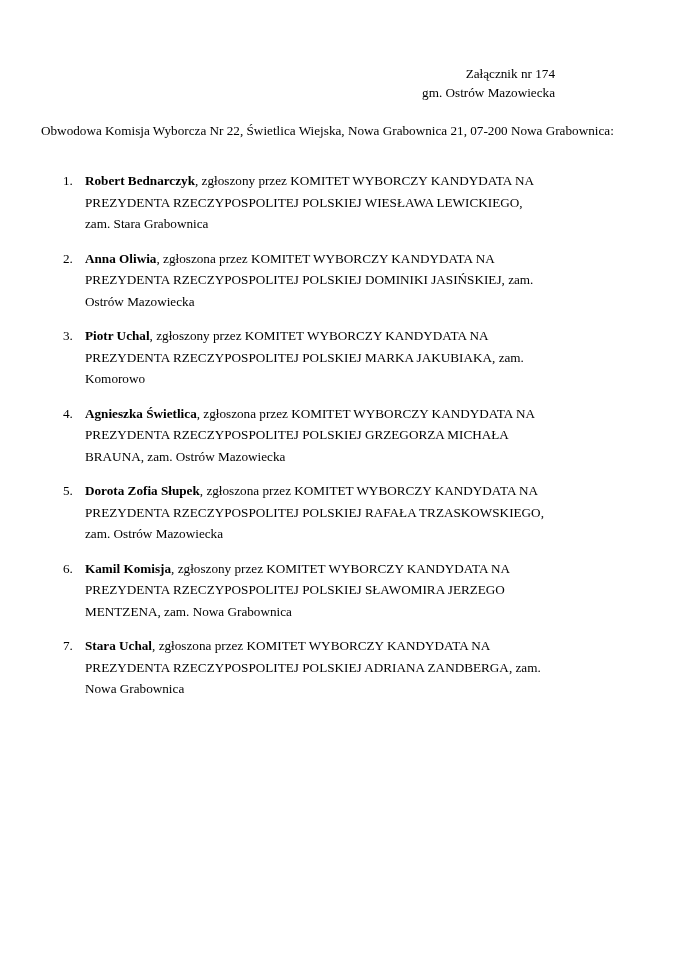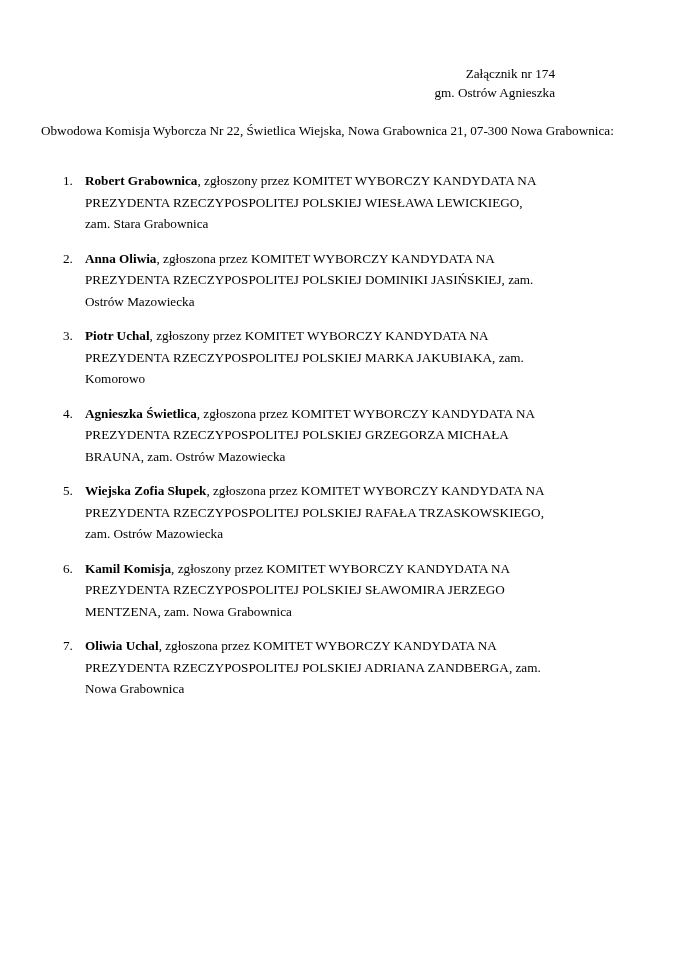--- a/index.html
+++ b/index.html
@@ -79,49 +79,49 @@
     text-align: center;
   }
 </style>
 </head>
 <body>
 
 <div class="page">
 
   <div class="header-block">
     <span class="header-line">Załącznik nr 174</span>
-    <span class="header-line">gm. Ostrów Agnieszka</span>
+    <span class="header-line">gm. Ostrów Mazowiecka</span>
   </div>
 
-  <div class="doc-title">Obwodowa Komisja Wyborcza Nr 22, Świetlica Wiejska, Nowa Grabownica 21, 07-300 Nowa Grabownica:</div>
+  <div class="doc-title">Obwodowa Komisja Wyborcza Nr 22, Świetlica Wiejska, Nowa Grabownica 21, 07-200 Nowa Grabownica:</div>
 
   <ol class="candidate-list">
     <li class="candidate-item">
       <span class="item-number">1.</span>
-      <span class="cand-name">Robert Grabownica</span><span class="cand-rest">, zgłoszony przez KOMITET WYBORCZY KANDYDATA NA PREZYDENTA RZECZYPOSPOLITEJ POLSKIEJ WIESŁAWA LEWICKIEGO, zam. Stara Grabownica</span>
+      <span class="cand-name">Robert Bednarczyk</span><span class="cand-rest">, zgłoszony przez KOMITET WYBORCZY KANDYDATA NA PREZYDENTA RZECZYPOSPOLITEJ POLSKIEJ WIESŁAWA LEWICKIEGO, zam. Stara Grabownica</span>
     </li>
     <li class="candidate-item">
       <span class="item-number">2.</span>
       <span class="cand-name">Anna Oliwia</span><span class="cand-rest">, zgłoszona przez KOMITET WYBORCZY KANDYDATA NA PREZYDENTA RZECZYPOSPOLITEJ POLSKIEJ DOMINIKI JASIŃSKIEJ, zam. Ostrów Mazowiecka</span>
     </li>
     <li class="candidate-item">
       <span class="item-number">3.</span>
       <span class="cand-name">Piotr Uchal</span><span class="cand-rest">, zgłoszony przez KOMITET WYBORCZY KANDYDATA NA PREZYDENTA RZECZYPOSPOLITEJ POLSKIEJ MARKA JAKUBIAKA, zam. Komorowo</span>
     </li>
     <li class="candidate-item">
       <span class="item-number">4.</span>
       <span class="cand-name">Agnieszka Świetlica</span><span class="cand-rest">, zgłoszona przez KOMITET WYBORCZY KANDYDATA NA PREZYDENTA RZECZYPOSPOLITEJ POLSKIEJ GRZEGORZA MICHAŁA BRAUNA, zam. Ostrów Mazowiecka</span>
     </li>
     <li class="candidate-item">
       <span class="item-number">5.</span>
-      <span class="cand-name">Wiejska Zofia Słupek</span><span class="cand-rest">, zgłoszona przez KOMITET WYBORCZY KANDYDATA NA PREZYDENTA RZECZYPOSPOLITEJ POLSKIEJ RAFAŁA TRZASKOWSKIEGO, zam. Ostrów Mazowiecka</span>
+      <span class="cand-name">Dorota Zofia Słupek</span><span class="cand-rest">, zgłoszona przez KOMITET WYBORCZY KANDYDATA NA PREZYDENTA RZECZYPOSPOLITEJ POLSKIEJ RAFAŁA TRZASKOWSKIEGO, zam. Ostrów Mazowiecka</span>
     </li>
     <li class="candidate-item">
       <span class="item-number">6.</span>
       <span class="cand-name">Kamil Komisja</span><span class="cand-rest">, zgłoszony przez KOMITET WYBORCZY KANDYDATA NA PREZYDENTA RZECZYPOSPOLITEJ POLSKIEJ SŁAWOMIRA JERZEGO MENTZENA, zam. Nowa Grabownica</span>
     </li>
     <li class="candidate-item">
       <span class="item-number">7.</span>
-      <span class="cand-name">Oliwia Uchal</span><span class="cand-rest">, zgłoszona przez KOMITET WYBORCZY KANDYDATA NA PREZYDENTA RZECZYPOSPOLITEJ POLSKIEJ ADRIANA ZANDBERGA, zam. Nowa Grabownica</span>
+      <span class="cand-name">Stara Uchal</span><span class="cand-rest">, zgłoszona przez KOMITET WYBORCZY KANDYDATA NA PREZYDENTA RZECZYPOSPOLITEJ POLSKIEJ ADRIANA ZANDBERGA, zam. Nowa Grabownica</span>
     </li>
   </ol>
 
 </div>
 
 </body></html>

